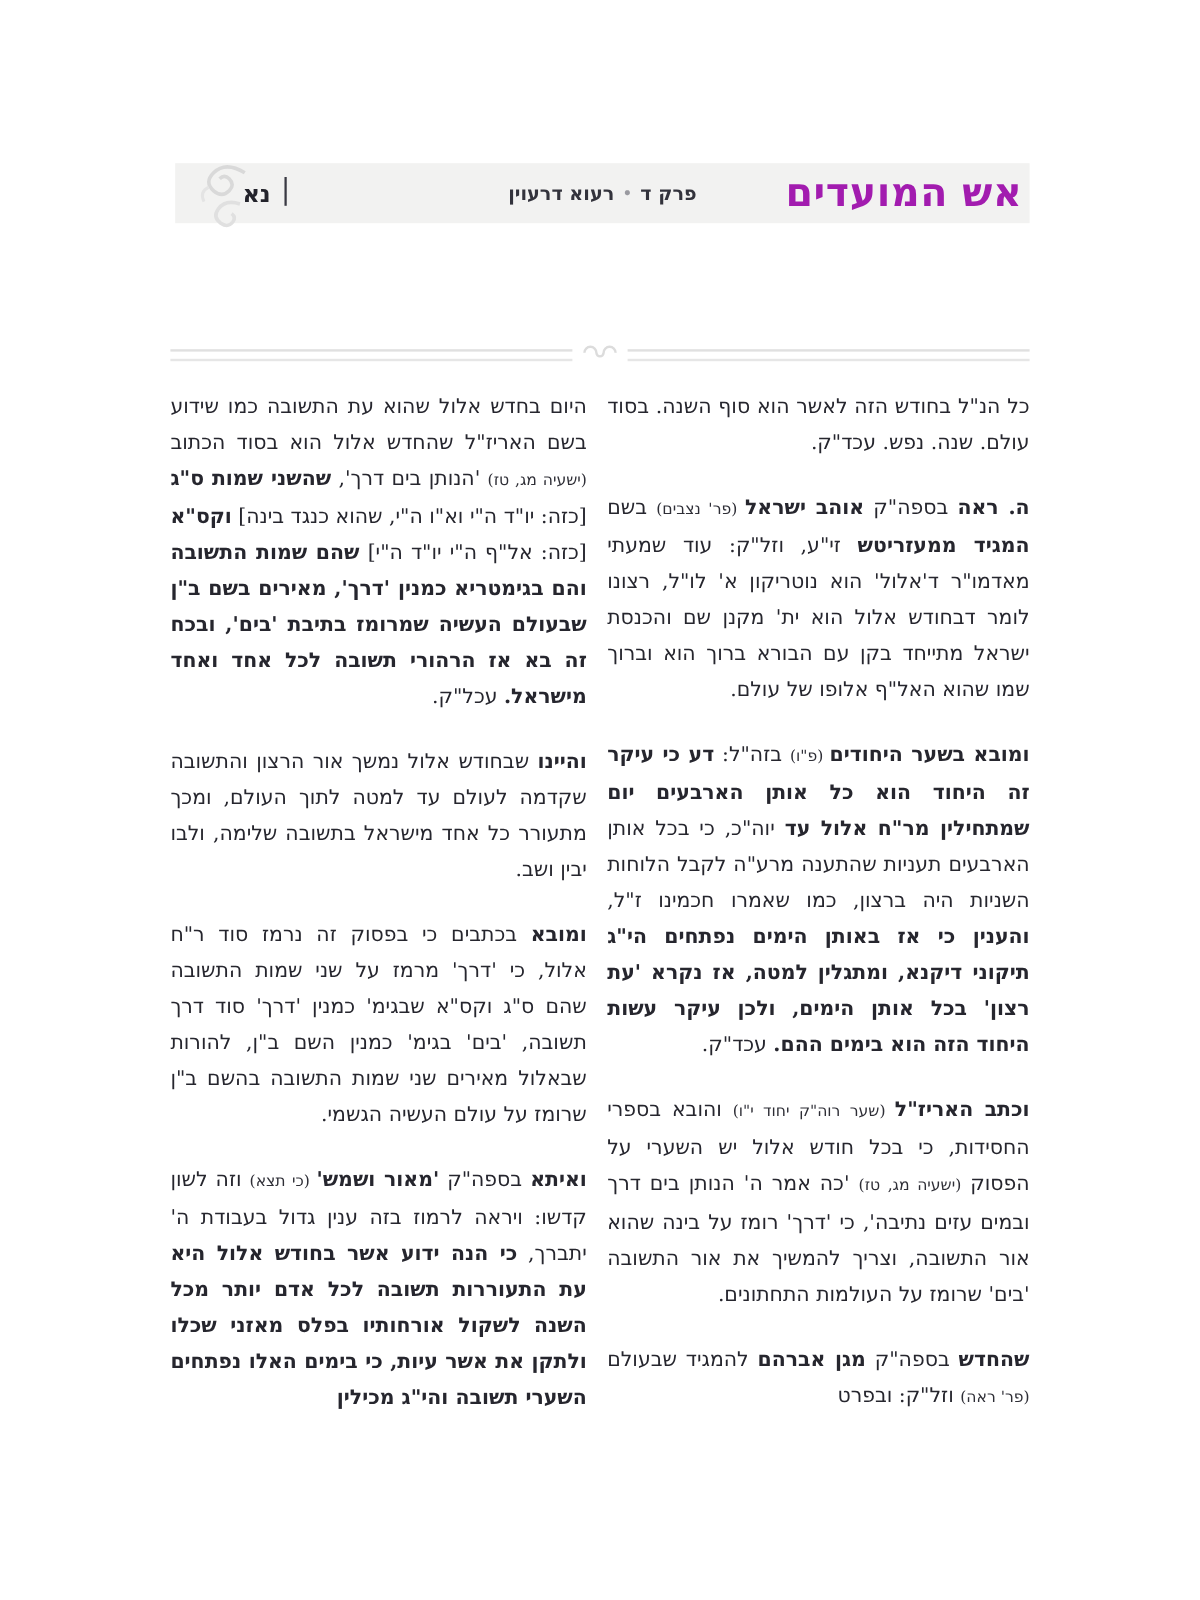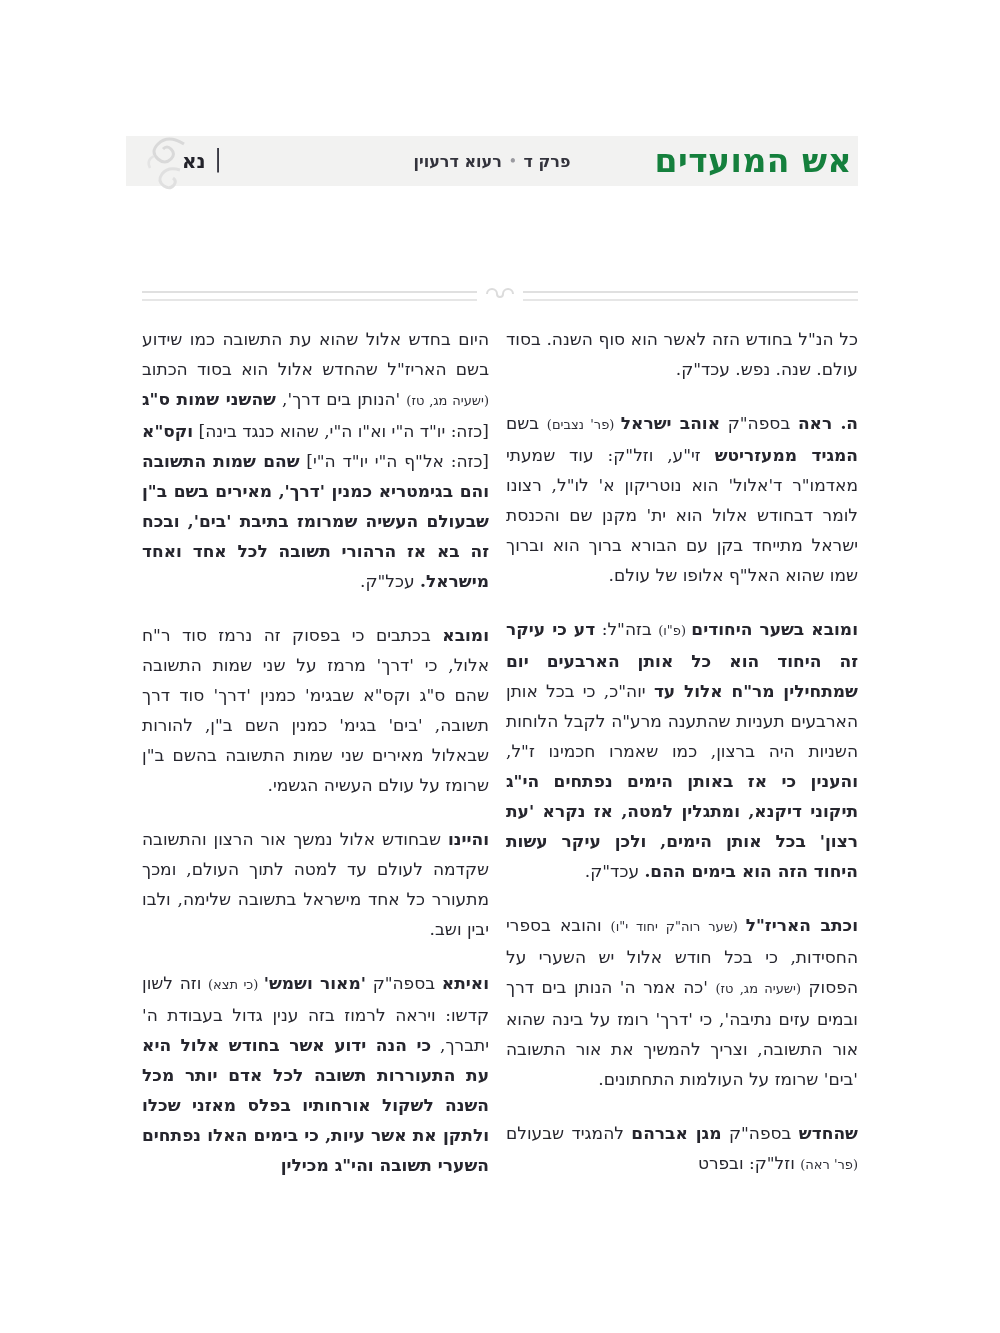--- a/index.html
+++ b/index.html
@@ -5,27 +5,27 @@
   html,body{margin:0;padding:0;}
   body{
     width:1000px;height:1333px;position:relative;background:#ffffff;
     font-family:"DejaVu Serif","DejaVu Sans",serif;
     color:#26262e;
   }
   .page{position:absolute;inset:0;}
 
   
   .header{
-    position:absolute;left:126px;right:142px;top:136px;height:50px;
+    position:absolute;left:146px;right:142px;top:136px;height:50px;
     background:#f2f2f1;
   }
   .flourish{position:absolute;left:14px;top:-10px;width:62px;height:68px;}
   .title{
     position:absolute;right:6px;top:1px;font-size:33px;font-weight:700;
-    letter-spacing:.5px;color:#15803d;line-height:48px;
+    letter-spacing:.5px;color:#a21caf;line-height:48px;
   }
   .subtitle{
     position:absolute;left:50%;transform:translateX(-50%);top:0;line-height:50px;
     font-size:16px;font-weight:700;color:#33333c;white-space:nowrap;
   }
   .subtitle .bullet{color:#9a9aa0;margin:0 7px;font-size:12px;vertical-align:2px;}
   .pagebar{
     position:absolute;left:88px;top:8px;font-size:24px;color:#3a3a44;font-weight:400;
   }
   .pagenum{
@@ -94,19 +94,19 @@
   <div class="columns">
     <div class="col col-right">
         <p class="para"><span>כל הנ"ל בחודש הזה לאשר הוא סוף השנה. בסוד עולם. שנה. נפש. עכד"ק.</span></p>
         <p class="para"><span class="b">ה. </span><span class="b">ראה</span><span> בספה"ק </span><span class="b">אוהב ישראל</span><span class="sm"> (פר' נצבים)</span><span> בשם </span><span class="b">המגיד ממעזריטש</span><span> זי"ע, וזל"ק: עוד שמעתי מאדמו"ר ד'אלול' הוא נוטריקון א' לו"ל, רצונו לומר דבחודש אלול הוא ית' מקנן שם והכנסת ישראל מתייחד בקן עם הבורא ברוך הוא וברוך שמו שהוא האל"ף אלופו של עולם.</span></p>
         <p class="para"><span class="b">ומובא בשער היחודים</span><span class="sm"> (פ"ו)</span><span> בזה"ל: </span><span class="b">דע כי עיקר זה היחוד הוא כל אותן הארבעים יום שמתחילין מר"ח אלול עד</span><span> יוה"כ, כי בכל אותן הארבעים תעניות שהתענה מרע"ה לקבל הלוחות השניות היה ברצון, כמו שאמרו חכמינו ז"ל, </span><span class="b">והענין כי אז באותן הימים נפתחים הי"ג תיקוני דיקנא, ומתגלין למטה, אז נקרא 'עת רצון' בכל אותן הימים, ולכן עיקר עשות היחוד הזה הוא בימים ההם.</span><span> עכד"ק.</span></p>
         <p class="para"><span class="b">וכתב האריז"ל</span><span class="sm"> (שער רוה"ק יחוד י"ו)</span><span> והובא בספרי החסידות, כי בכל חודש אלול יש השערי על הפסוק </span><span class="sm">(ישעיה מג, טז)</span><span> 'כה אמר ה' הנותן בים דרך ובמים עזים נתיבה', כי 'דרך' רומז על בינה שהוא אור התשובה, וצריך להמשיך את אור התשובה 'בים' שרומז על העולמות התחתונים.</span></p>
         <p class="para"><span class="b">שהחדש</span><span> בספה"ק </span><span class="b">מגן אברהם</span><span> להמגיד שבעולם </span><span class="sm">(פר' ראה)</span><span> וזל"ק: ובפרט</span></p>
       </div>
     <div class="col col-left">
         <p class="para"><span>היום בחדש אלול שהוא עת התשובה כמו שידוע בשם האריז"ל שהחדש אלול הוא בסוד הכתוב </span><span class="sm">(ישעיה מג, טז)</span><span> 'הנותן בים דרך', </span><span class="b">שהשני שמות ס"ג</span><span> [כזה: יו"ד ה"י וא"ו ה"י, שהוא כנגד בינה] </span><span class="b">וקס"א</span><span> [כזה: אל"ף ה"י יו"ד ה"י] </span><span class="b">שהם שמות התשובה והם בגימטריא כמנין 'דרך', מאירים בשם ב"ן שבעולם העשיה שמרומז בתיבת 'בים', ובכח זה בא אז הרהורי תשובה לכל אחד ואחד מישראל.</span><span> עכל"ק.</span></p>
+        <p class="para"><span class="b">והיינו</span><span> שבחודש אלול נמשך אור הרצון והתשובה שקדמה לעולם עד למטה לתוך העולם, ומכך מתעורר כל אחד מישראל בתשובה שלימה, ולבו יבין ושב.</span></p>
         <p class="para"><span class="b">ומובא</span><span> בכתבים כי בפסוק זה נרמז סוד ר"ח אלול, כי 'דרך' מרמז על שני שמות התשובה שהם ס"ג וקס"א שבגימ' כמנין 'דרך' סוד דרך תשובה, 'בים' בגימ' כמנין השם ב"ן, להורות שבאלול מאירים שני שמות התשובה בהשם ב"ן שרומז על עולם העשיה הגשמי.</span></p>
-        <p class="para"><span class="b">והיינו</span><span> שבחודש אלול נמשך אור הרצון והתשובה שקדמה לעולם עד למטה לתוך העולם, ומכך מתעורר כל אחד מישראל בתשובה שלימה, ולבו יבין ושב.</span></p>
         <p class="para"><span class="b">ואיתא</span><span> בספה"ק </span><span class="b">'מאור ושמש'</span><span class="sm"> (כי תצא)</span><span> וזה לשון קדשו: ויראה לרמוז בזה ענין גדול בעבודת ה' יתברך, </span><span class="b">כי הנה ידוע אשר בחודש אלול היא עת התעוררות תשובה לכל אדם יותר מכל השנה לשקול אורחותיו בפלס מאזני שכלו ולתקן את אשר עיות, כי בימים האלו נפתחים השערי תשובה והי"ג מכילין</span></p>
       </div>
   </div>
 
 </div>
 
 </body></html>

